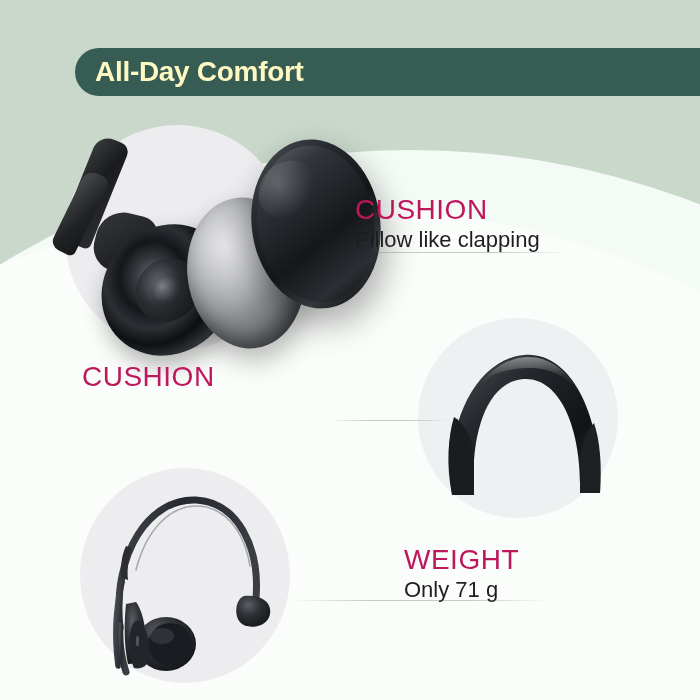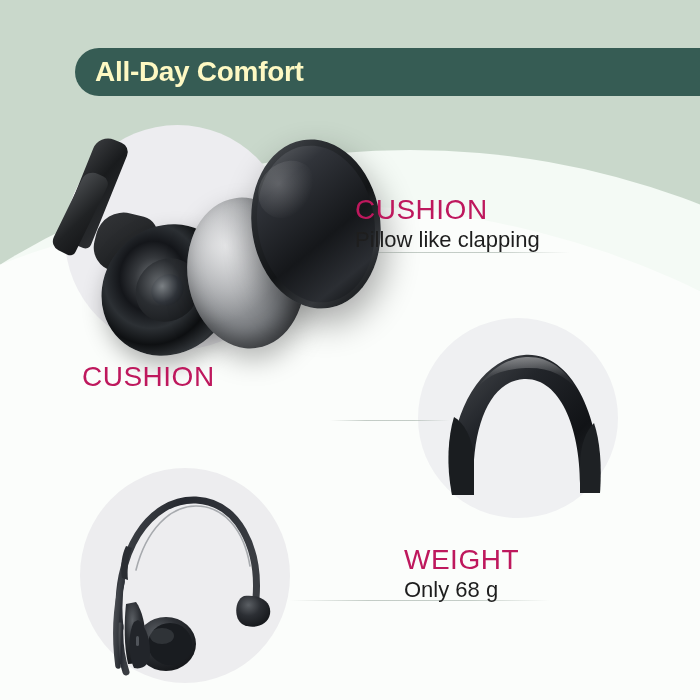--- a/index.html
+++ b/index.html
@@ -305,14 +305,14 @@
   <div class="feat-title">CUSHION</div>
   <div class="feat-sub">Pillow like clapping</div>
 </div>
 
 <div class="feat" id="feat-headband">
   <div class="feat-title">CUSHION</div>
 </div>
 
 <div class="feat" id="feat-weight">
   <div class="feat-title">WEIGHT</div>
-  <div class="feat-sub">Only 68 g</div>
+  <div class="feat-sub">Only 71 g</div>
 </div>
 
 </body></html>

